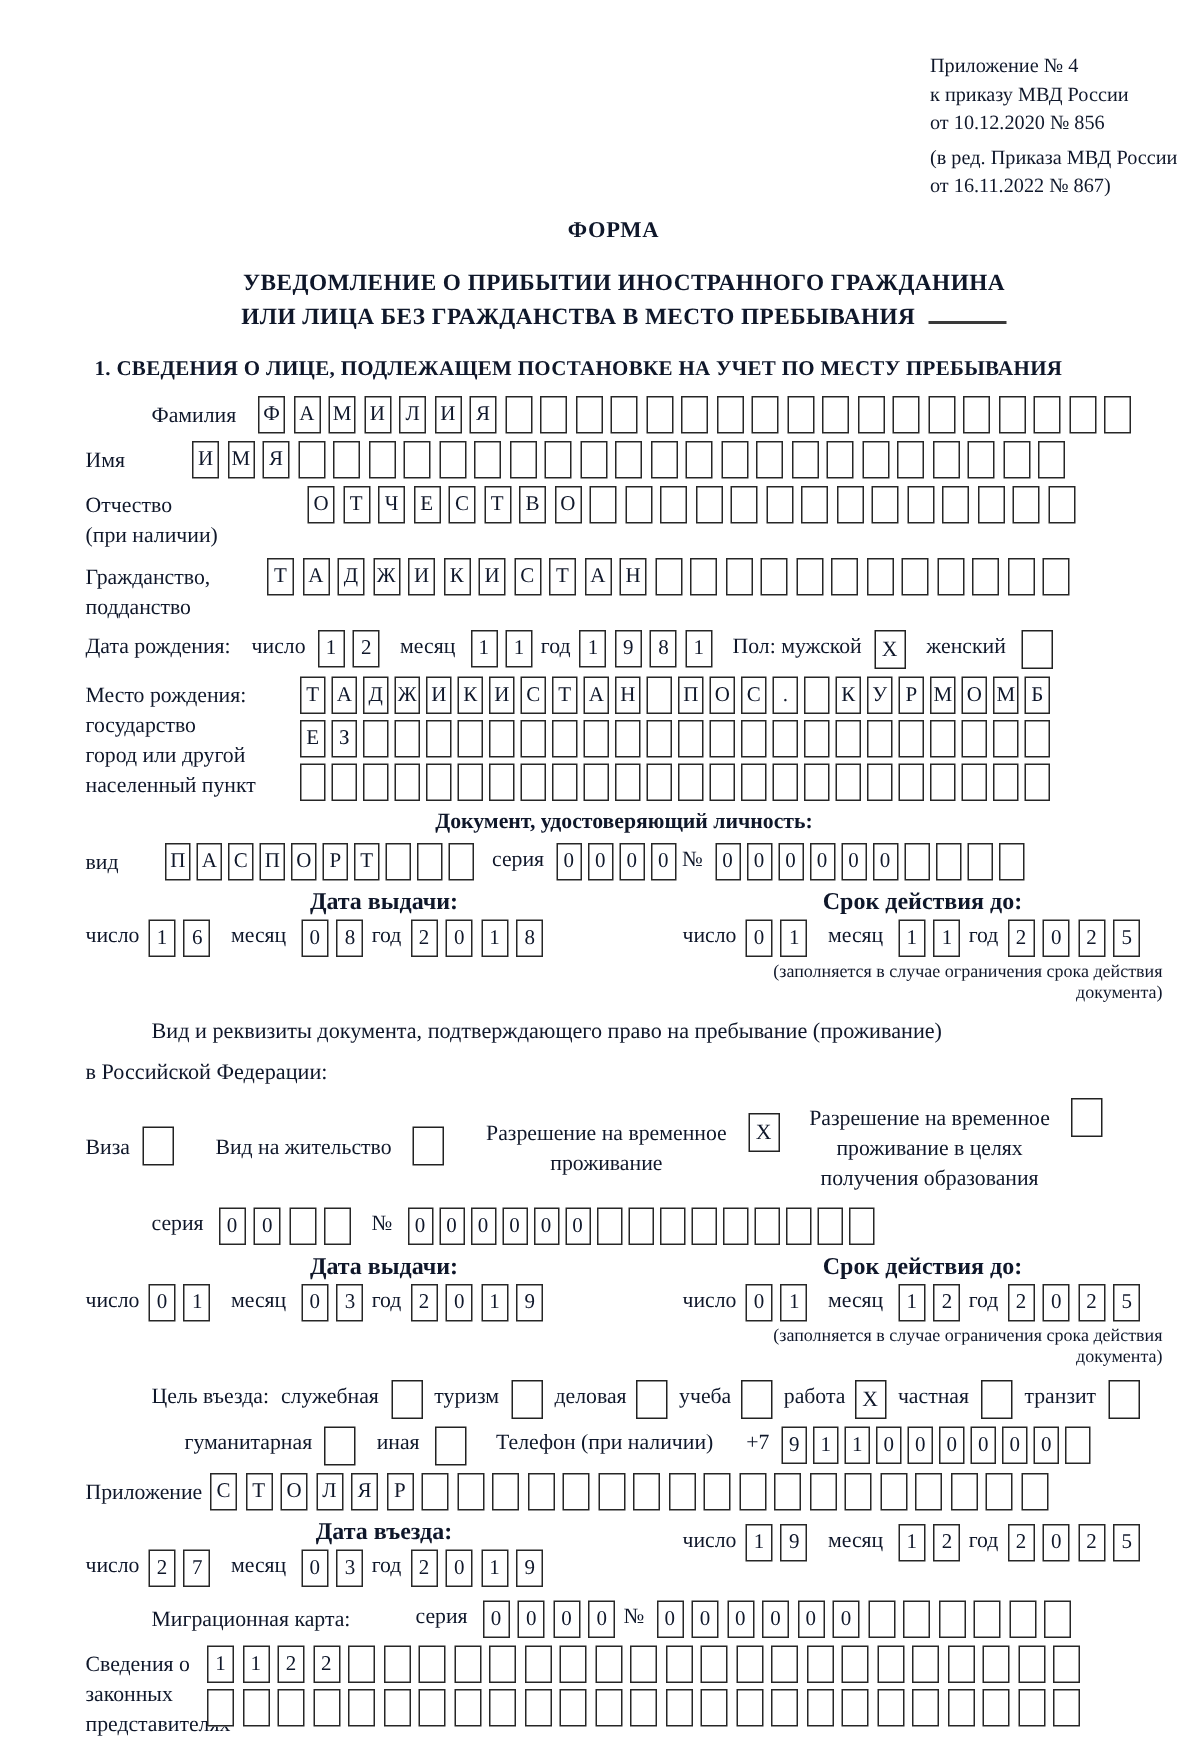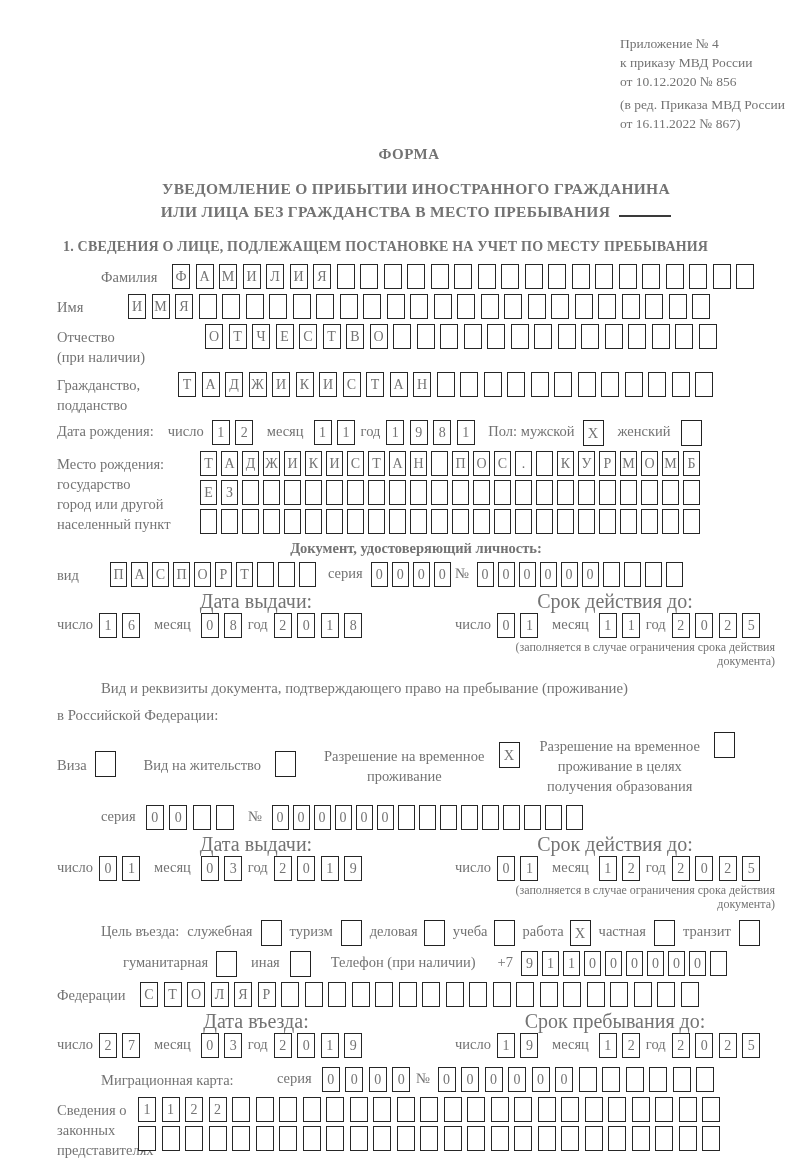--- a/index.html
+++ b/index.html
@@ -1,19 +1,19 @@
 <!DOCTYPE html>
 <html><head>
 <meta charset="utf-8">
 <style>
   * { margin:0; padding:0; box-sizing:border-box; }
   html,body { background:#ffffff; }
   .page {
     position:relative; width:800px; height:1163px; background:#fff;
-    font-family:"Liberation Serif", serif; color:#737373;
+    font-family:"Liberation Serif", serif; color:#0f172a;
     padding:34px 25px 0 57px; overflow:hidden;
   }
   .annex { margin-left:563px; width:170px; white-space:nowrap; }
   .annex-line { font-size:13.5px; line-height:19px; }
   .annex-note { margin-top:4px; }
   .forma { text-align:center; padding-right:14px; font-weight:bold; font-size:15px; margin-top:13px; letter-spacing:0.5px; }
   .title { text-align:center; font-weight:bold; font-size:15.5px; line-height:23px; margin-top:14px; letter-spacing:0.3px; }
   .title-underline { display:inline-block; width:52px; border-bottom:2.2px solid #3a3a3a; margin-left:9px; height:12px; }
   .sec-heading { font-weight:bold; font-size:14px; margin-top:16px; margin-left:6px; letter-spacing:0.2px; }
 
@@ -34,21 +34,21 @@
   .cb {
     display:inline-flex; width:21px; height:26px; border:1.6px solid #222;
     align-items:center; justify-content:center; font-size:14.5px; flex:none; background:#fff;
   }
 
   .center-heading { text-align:center; font-weight:bold; font-size:14.5px; margin-top:6px; }
 
   .dates { display:flex; margin-top:6px; }
   .dgroup-left { width:398px; flex:none; }
   .dgroup-right { flex:1; }
-  .dheading { text-align:center; font-size:20px; line-height:17px; }
+  .dheading { text-align:center; font-size:16px; line-height:17px;font-weight:bold; }
   .dline { display:flex; align-items:flex-start; margin-top:3px; }
   .dnote { font-size:12px; text-align:right; margin-top:2px; line-height:14px; }
 
   .text-line { font-size:14.8px; line-height:23px; margin-top:4px; }
   .opts { display:flex; align-items:center; margin-top:5px; }
   .opt { display:flex; align-items:flex-start; }
   .opt-label { font-size:14.5px; line-height:20px; padding-top:4px; }
   .opt-multi { text-align:center; }
   .mr6{margin-right:6px} .mr8{margin-right:8px} .mr10{margin-right:10px} .mr14{margin-right:14px}
   .ml8{margin-left:8px} .ml14{margin-left:14px} .ml20{margin-left:20px} .ml28{margin-left:28px}
@@ -541,21 +541,21 @@
         <span class="cell">0</span>
         <span class="cell">0</span>
         <span class="cell">0</span>
         <span class="cell">0</span>
         <span class="cell">0</span>
         <span class="cell"></span>
       </span>
   </div>
 
   <div class="frow">
-    <span class="flabel w71" style="width:83px;">Федерации</span>
+    <span class="flabel w71" style="width:83px;">Приложение</span>
     <span class="cells">
         <span class="cell">С</span>
         <span class="cell">Т</span>
         <span class="cell">О</span>
         <span class="cell">Л</span>
         <span class="cell">Я</span>
         <span class="cell">Р</span>
         <span class="cell"></span>
         <span class="cell"></span>
         <span class="cell"></span>
@@ -594,21 +594,20 @@
         <span class="ilabel mr6">год</span>
         <span class="cells">
             <span class="cell">2</span>
             <span class="cell">0</span>
             <span class="cell">1</span>
             <span class="cell">9</span>
           </span>
       </div>
     </div>
     <div class="dgroup-right">
-      <div class="dheading">Срок пребывания до:</div>
       <div class="dline">
         <span class="ilabel mr6">число</span>
         <span class="cells">
             <span class="cell">1</span>
             <span class="cell">9</span>
           </span>
         <span class="ilabel ml8 mr10">месяц</span>
         <span class="cells">
             <span class="cell">1</span>
             <span class="cell">2</span>

